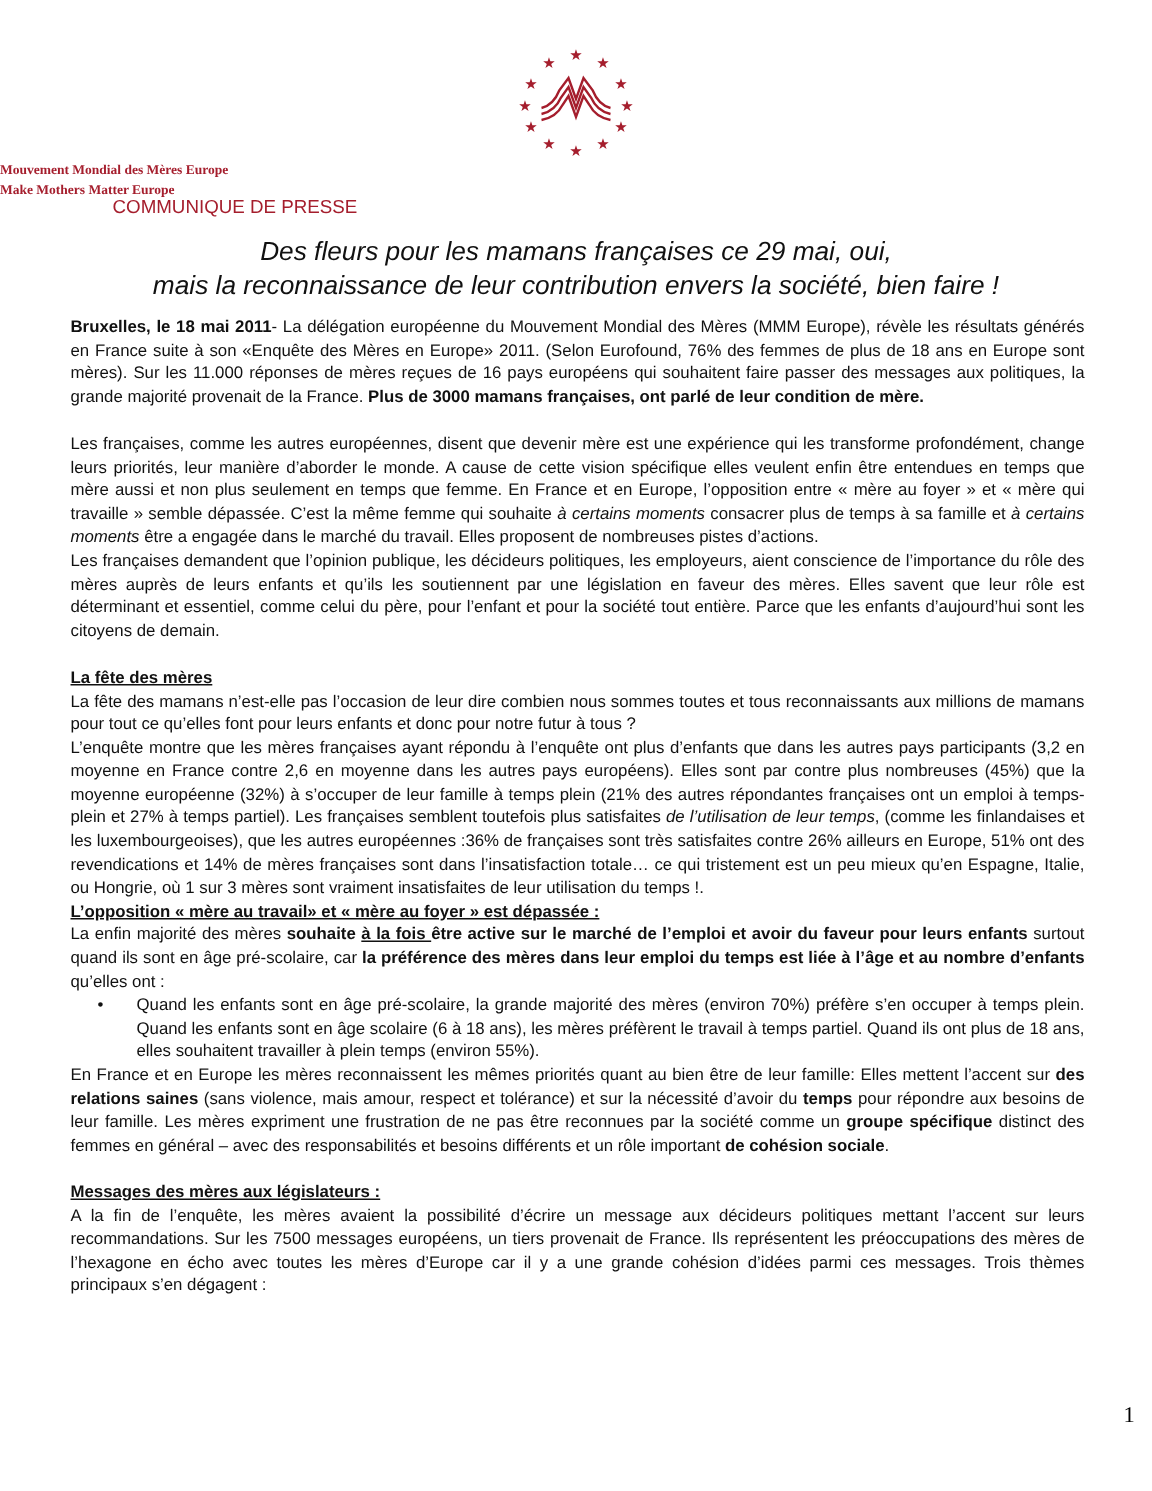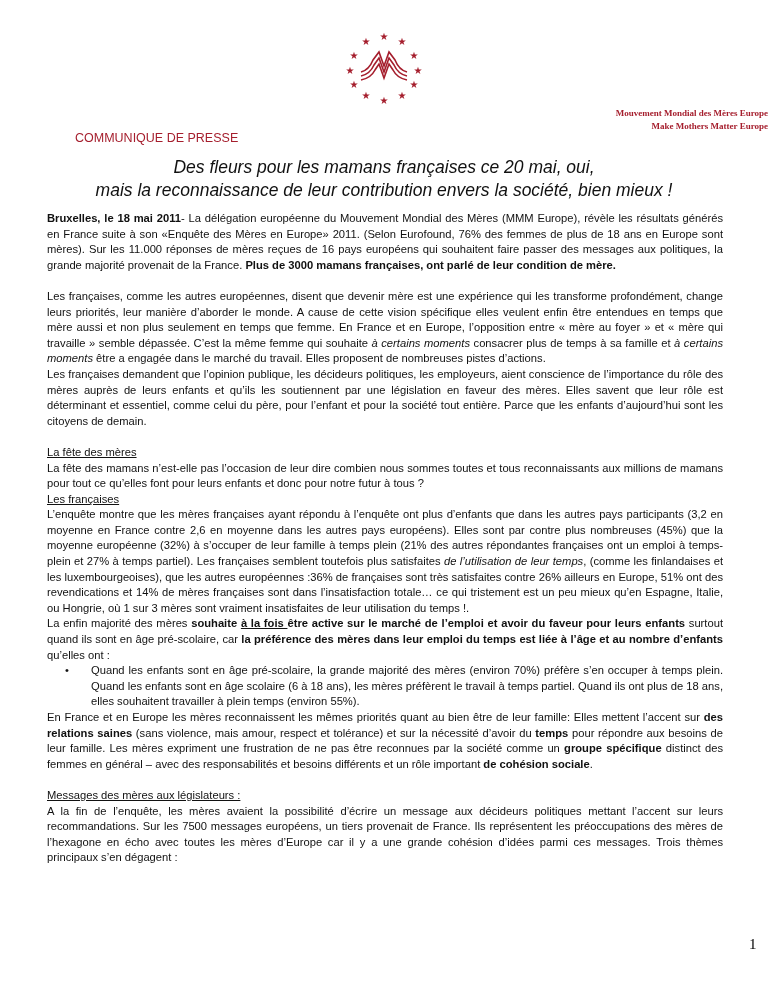--- a/index.html
+++ b/index.html
@@ -1,28 +1,28 @@
 <!DOCTYPE html>
 <html><head>
 <meta charset="utf-8">
 <style>
   html, body { margin: 0; padding: 0; background: #ffffff; }
   body { width: 768px; height: 994px; position: relative; overflow: hidden;
          font-family: "Liberation Sans", sans-serif; color: #000; }
   .logo { position: absolute; left: 0; top: 30px; width: 768px; text-align: center; }
   .logo svg { display: block; margin: 0 auto; }
-  .org { font-family: "Liberation Serif", serif; color: #a51e2d; font-size: 9px; line-height: 11px; font-weight: bold; text-align: right; margin-top: 2px; }
+  .org { font-family: "Liberation Serif", serif; color: #a51e2d; font-size: 9px; line-height: 11px; font-weight: bold; text-align: left; margin-top: 2px; }
   .press { position: absolute; left: 75px; top: 131px; font-size: 12.5px; font-weight: normal; color: #a51e2d; }
   .title { position: absolute; left: 40px; width: 688px; top: 156px; text-align: center;
            font-style: italic; font-size: 17.5px; line-height: 23px; color: #111; }
   .body { position: absolute; left: 47px; width: 676px; top: 211px;
           font-size: 11.2px; line-height: 15.6px; text-align: justify; color: #111; }
   .body p { margin: 0; }
   .gap { height: 15.6px; }
-  .h { text-decoration: underline; font-weight: normal; }
+  .h { text-decoration: underline; font-weight: bold; }
   ul { margin: 0; padding-left: 44px; }
   ul li { list-style: none; position: relative; }
   ul li::before { content: "\2022"; position: absolute; left: -26px; top: 0; }
   .pagenum { position: absolute; left: 749px; top: 936px; font-family: "Liberation Serif", serif; font-size: 15px; }
 </style>
 </head>
 <body>
 
 <div class="logo">
   <svg width="90" height="76" viewBox="0 0 90 76">
@@ -48,37 +48,37 @@
       <path d="M22 50 Q32 48 36 40 L40 34 L45 48 L50 34 L54 40 Q58 48 68 50"></path>
     </g>
   </svg>
   <div class="org">Mouvement Mondial des Mères Europe</div>
   <div class="org">Make Mothers Matter Europe</div>
 </div>
 
 <div class="press">COMMUNIQUE DE PRESSE</div>
 
 <div class="title">
-  <div>Des fleurs pour les mamans françaises ce 20 mai, oui,</div>
-  <div>mais la reconnaissance de leur contribution envers la société, bien mieux !</div>
+  <div>Des fleurs pour les mamans françaises ce 29 mai, oui,</div>
+  <div>mais la reconnaissance de leur contribution envers la société, bien faire !</div>
 </div>
 
 <div class="body">
   <p><b>Bruxelles, le 18 mai 2011</b><span>- La délégation européenne du Mouvement Mondial des Mères (MMM Europe), révèle les résultats générés en France suite à son «Enquête des Mères en Europe» 2011. (Selon Eurofound, 76% des femmes de plus de 18 ans en Europe sont mères).  Sur les 11.000 réponses de mères reçues de 16 pays européens qui souhaitent faire passer des messages aux politiques, la grande majorité provenait de la France. </span><b>Plus de 3000 mamans françaises, ont parlé de leur condition de mère.</b></p>
   <div class="gap"></div>
   <p><span>Les françaises, comme les autres européennes, disent que devenir mère est une expérience qui les transforme profondément, change leurs priorités, leur manière d’aborder le monde. A cause de cette vision spécifique elles veulent enfin être entendues en temps que mère aussi et non plus seulement en temps que femme.  En France et en Europe, l’opposition entre « mère au foyer » et « mère qui travaille » semble dépassée. C’est la même femme qui souhaite </span><i>à certains moments</i><span> consacrer plus de temps à sa famille et </span><i>à certains moments</i><span> être a engagée dans le marché du travail.  Elles proposent de nombreuses pistes d’actions.</span></p>
   <p>Les françaises demandent que l’opinion publique, les décideurs politiques, les employeurs, aient conscience de l’importance du rôle des mères auprès de leurs enfants et qu’ils les soutiennent par une législation en faveur des mères. Elles savent que leur rôle est déterminant et essentiel, comme celui du père, pour l’enfant et pour la société tout entière. Parce que les enfants d’aujourd’hui sont les citoyens de demain.</p>
   <div class="gap"></div>
 
   <p class="h">La fête des mères</p>
   <p>La fête des mamans n’est-elle pas l’occasion de leur dire combien nous sommes toutes et tous reconnaissants aux millions de mamans pour tout ce qu’elles font pour leurs enfants et donc pour notre futur à tous ?</p>
 
-  <p class="h">Les françaises</p>
   <p><span>L’enquête montre que les mères françaises ayant répondu à l’enquête ont plus d’enfants que dans les autres pays participants (3,2 en moyenne en France contre 2,6 en moyenne dans les autres pays européens).  Elles sont par contre plus nombreuses (45%) que la moyenne européenne (32%) à s’occuper de leur famille à temps plein (21% des autres répondantes françaises ont un emploi à temps-plein et 27% à temps partiel).    Les françaises semblent toutefois plus satisfaites </span><i>de l’utilisation de leur temps</i><span>, (comme les finlandaises et les luxembourgeoises), que les autres européennes :36% de françaises sont très satisfaites contre 26% ailleurs en Europe, 51% ont des revendications et 14% de mères françaises sont dans l’insatisfaction totale… ce qui tristement est un peu mieux qu’en Espagne, Italie, ou Hongrie, où 1 sur 3 mères sont vraiment insatisfaites de leur utilisation du temps !.</span></p>
 
+  <p class="h">L’opposition « mère au travail» et « mère au foyer » est dépassée :</p>
   <p><span>La enfin majorité des mères </span><b>souhaite </b><b style="text-decoration:underline">à la fois </b><b>être active sur le marché de l’emploi et avoir du faveur pour leurs enfants</b><span> surtout quand ils sont en âge pré-scolaire, car </span><b>la préférence des mères dans leur emploi du temps est liée à l’âge et au nombre d’enfants</b><span> qu’elles ont :</span></p>
   <ul>
     <li><span>Quand les enfants sont en âge pré-scolaire, la grande majorité des mères (environ 70%) préfère s’en occuper à temps plein. Quand les enfants sont en âge scolaire (6 à 18 ans), les mères préfèrent le travail à temps partiel. Quand ils ont plus de 18 ans, elles souhaitent travailler à plein temps (environ 55%).</span></li>
   </ul>
 
   <p><span>En France et en Europe les mères reconnaissent les mêmes priorités quant au bien être de leur famille: Elles mettent l’accent sur </span><b>des relations saines</b><span> (sans violence, mais amour, respect et tolérance) et sur la nécessité d’avoir du </span><b>temps</b><span> pour répondre aux besoins de leur famille. Les mères expriment une frustration de ne pas être reconnues par la société comme un </span><b>groupe spécifique</b><span> distinct des femmes en général – avec des responsabilités et besoins différents et un rôle important </span><b>de cohésion sociale</b><span>.</span></p>
   <div class="gap"></div>
 
   <p class="h">Messages des mères aux législateurs :</p>
   <p>A la fin de l’enquête, les mères avaient la possibilité d’écrire un message aux décideurs politiques mettant l’accent sur leurs recommandations. Sur les 7500 messages européens, un tiers provenait de France.  Ils représentent les préoccupations des mères de l’hexagone en écho avec toutes les mères d’Europe car il y a une grande cohésion d’idées parmi ces messages.  Trois thèmes principaux s’en dégagent :</p>

